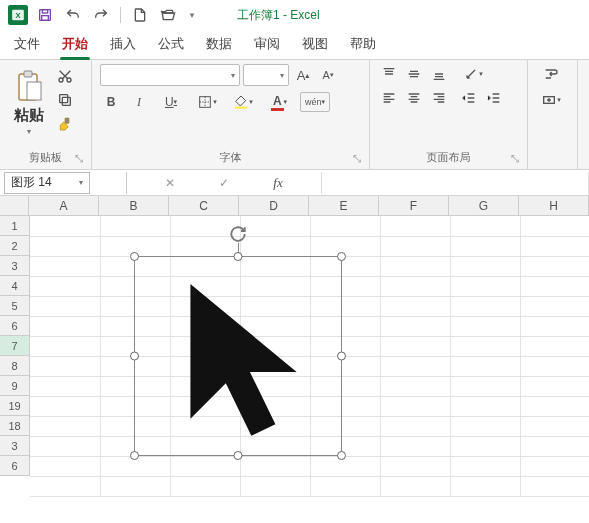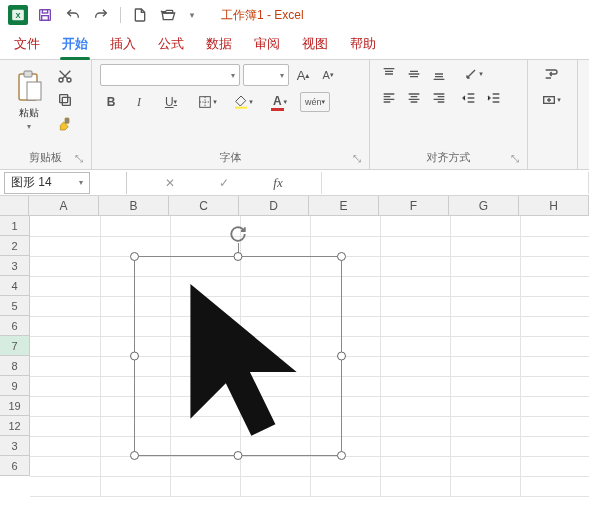--- a/index.html
+++ b/index.html
@@ -4,40 +4,40 @@
 <style>
 * { box-sizing: border-box; margin: 0; padding: 0; font-family: "Microsoft YaHei", "Segoe UI", sans-serif; user-select: none; }
 body { background: #fff; width: 589px; height: 523px; overflow: hidden; font-size: 12px; color: #333; }
 
 
 .titlebar { height: 30px; background: #fff; display: flex; align-items: center; padding: 0 8px; gap: 6px; }
 .app-icon { width: 20px; height: 20px; background: #107c41; border-radius: 2px; display: flex; align-items: center; justify-content: center; }
 .app-icon svg { width: 14px; height: 14px; }
 .qat-btn { width: 22px; height: 22px; display: flex; align-items: center; justify-content: center; color: #555; border-radius: 2px; }
 .qat-sep { width: 1px; height: 16px; background: #ccc; margin: 0 2px; }
-.title-text { margin-left: 16px; font-size: 12px; color: #c2410c; }
+.title-text { margin-left: 32px; font-size: 12px; color: #15803d; }
 .search-box { margin-left: auto; display: flex; align-items: center; gap: 6px; color: #666; padding: 4px 10px; border-left: 1px solid #ddd; border-bottom: 1px solid #ddd; border-radius: 0 0 0 4px; }
 .search-box svg { width: 14px; height: 14px; }
 
 
 .tabs { height: 30px; display: flex; align-items: flex-end; padding: 0 12px; gap: 18px; border-bottom: 1px solid #d4d4d4; }
-.tab { padding: 6px 2px; font-size: 13px; color: #b91c1c; position: relative; }
-.tab.active { color: #3b82f6; font-weight: 600; }
+.tab { padding: 6px 2px; font-size: 13px; color: #404040; position: relative; }
+.tab.active { color: #b91c1c; font-weight: 600; }
 .tab.active::after { content: ''; position: absolute; left: 0; right: 0; bottom: -1px; height: 3px; background: #107c41; border-radius: 2px; }
 .tab.context { color: #107c41; }
 
 
 .ribbon { height: 110px; background: #f5f5f5; display: flex; border-bottom: 1px solid #d4d4d4; }
 .rgroup { border-right: 1px solid #d4d4d4; padding: 4px 8px 2px; display: flex; flex-direction: column; }
 .rgroup-body { flex: 1; display: flex; align-items: flex-start; gap: 4px; }
 .rgroup-label { text-align: center; font-size: 11px; color: #666; padding: 2px 0; position: relative; }
 .rgroup-label .launcher { position: absolute; right: 0; bottom: 2px; font-size: 10px; color: #888; }
 .big-btn { width: 42px; display: flex; flex-direction: column; align-items: center; gap: 2px; padding: 4px 2px; border-radius: 3px; }
 .big-btn .icon-box { width: 32px; height: 36px; display: flex; align-items: center; justify-content: center; }
-.big-btn .lbl { font-size: 10px; }
+.big-btn .lbl { font-size: 15px; font-weight: bold; }
 .mini-col { display: flex; flex-direction: column; gap: 4px; padding-top: 2px; }
 .mini { width: 22px; height: 20px; display: flex; align-items: center; justify-content: center; border-radius: 2px; color: #555; }
 .mini.wide { width: 30px; }
 .row { display: flex; gap: 3px; align-items: center; }
 .font-name { width: 140px; height: 22px; background: #fff; border: 1px solid #bbb; border-radius: 2px; display: flex; align-items: center; padding: 0 4px; font-size: 11px; color: #999; }
 .font-size { width: 46px; height: 22px; background: #fff; border: 1px solid #bbb; border-radius: 2px; display: flex; align-items: center; padding: 0 4px; font-size: 11px; }
 .drop-caret { margin-left: auto; font-size: 8px; color: #777; }
 .icon-svg { width: 16px; height: 16px; }
 .align-grid { display: flex; flex-direction: column; gap: 4px; }
 
@@ -276,21 +276,21 @@
               </svg>
             </div>
           <div class="mini">
               <svg class="icon-svg" viewBox="0 0 24 24" stroke="#555" stroke-width="2">
                 <path d="M10 6h10M10 12h10M10 18h10M3 9l3 3-3 3"></path>
               </svg>
             </div>
         </div>
       </div>
     </div>
-    <div class="rgroup-label"><span>对齐方式</span><span class="launcher">⤡</span></div>
+    <div class="rgroup-label"><span>页面布局</span><span class="launcher">⤡</span></div>
   </div>
 
   <div class="rgroup" style="width:50px;">
     <div class="rgroup-body" style="flex-direction:column;gap:6px;">
       <div class="mini wide">
           <svg class="icon-svg" viewBox="0 0 24 24" stroke="#555" stroke-width="2" fill="none">
             <path d="M4 6h14a3 3 0 010 6H10m0 0l3-3m-3 3l3 3M4 18h8"></path>
           </svg>
         </div>
       <div class="mini wide">
@@ -338,21 +338,21 @@
         <div class="row-h">1</div>
         <div class="row-h">2</div>
         <div class="row-h">3</div>
         <div class="row-h">4</div>
         <div class="row-h">5</div>
         <div class="row-h">6</div>
         <div class="row-h sel">7</div>
         <div class="row-h">8</div>
         <div class="row-h">9</div>
         <div class="row-h">19</div>
-        <div class="row-h">12</div>
+        <div class="row-h">18</div>
         <div class="row-h">3</div>
         <div class="row-h">6</div>
       </div>
     <div class="cells" id="cells" style="width:560px;height:280px;">
       <div class="cells-bg" id="gridlines">
           <div class="gl-h" style="top: 20px;"></div>
           <div class="gl-h" style="top: 40px;"></div>
           <div class="gl-h" style="top: 60px;"></div>
           <div class="gl-h" style="top: 80px;"></div>
           <div class="gl-h" style="top: 100px;"></div>

